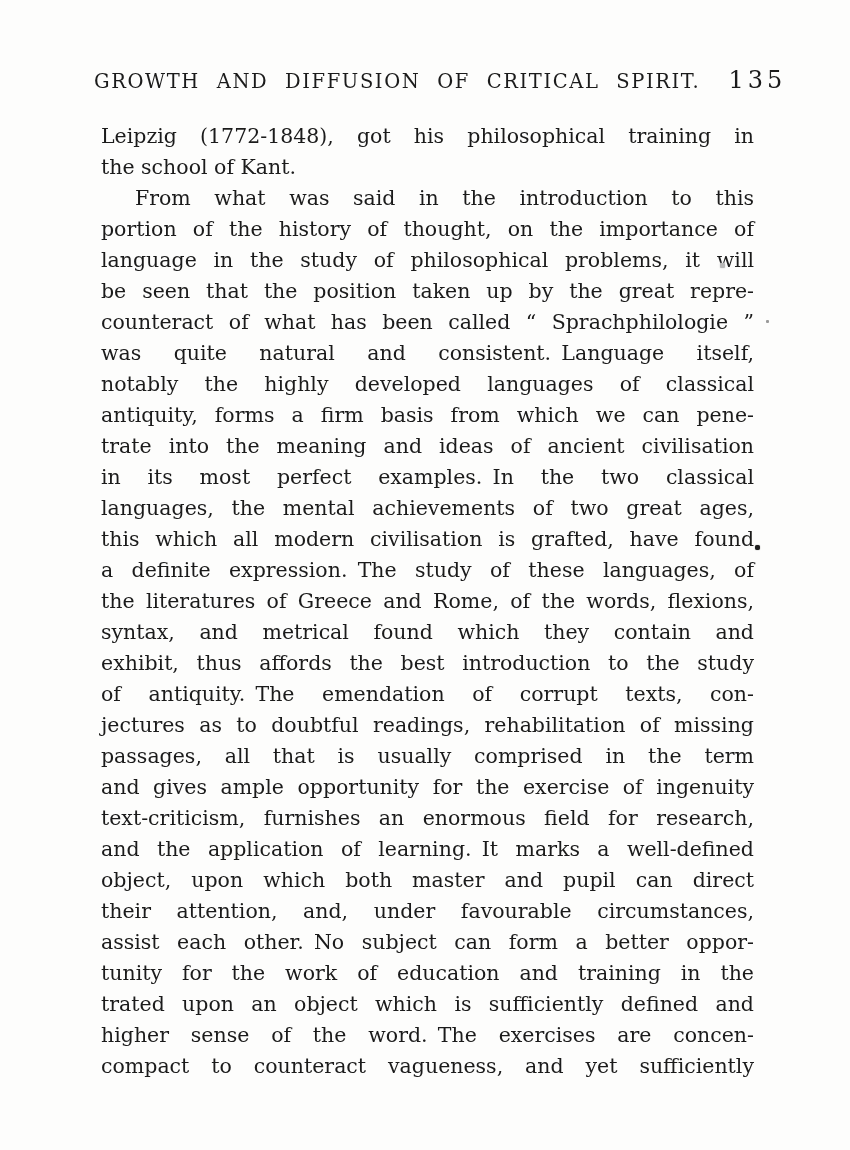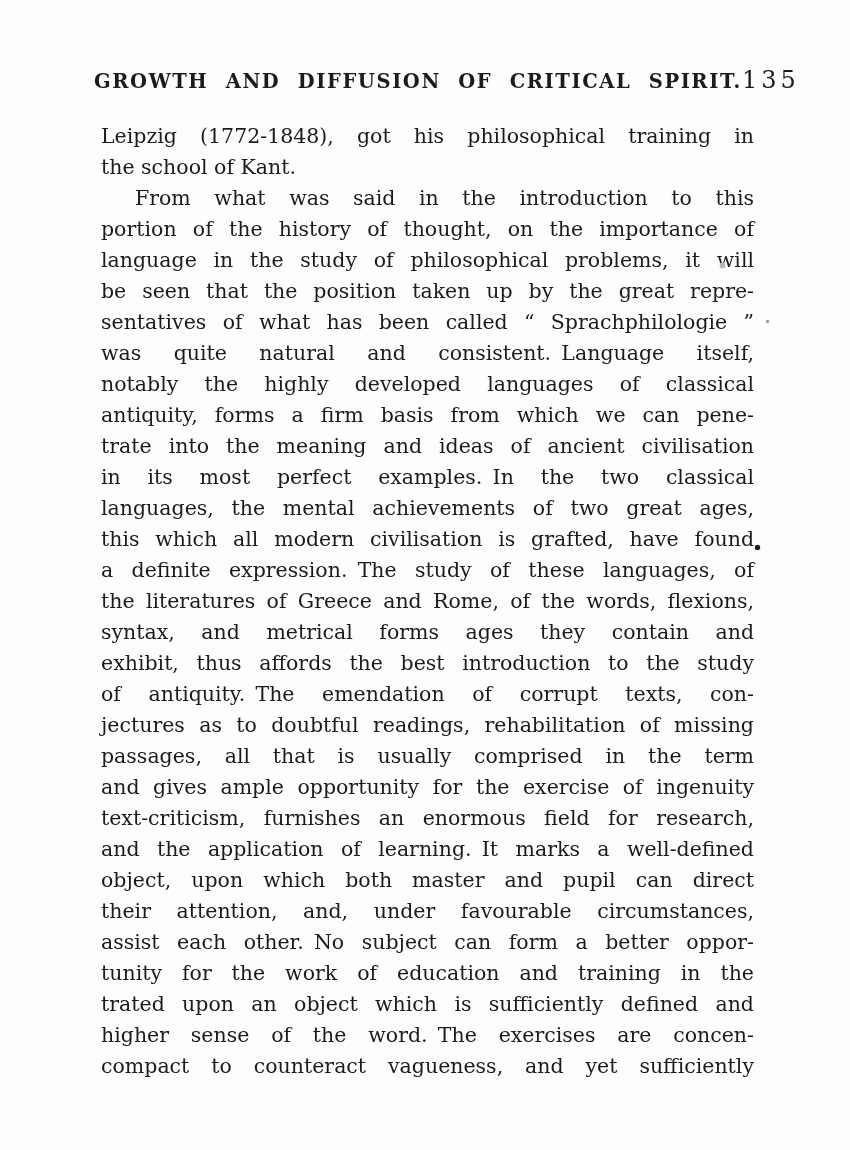--- a/index.html
+++ b/index.html
@@ -22,26 +22,27 @@
     width: 653px;
     display: flex;
     justify-content: space-between;
     align-items: baseline;
   }
   .running-title {
     font-size: 19.5px;
     letter-spacing: 1.6px;
     word-spacing: 9px;
     white-space: nowrap;
-    font-weight: 700;
+    font-weight: 400;
   }
   .page-number {
     font-size: 24px;
     letter-spacing: 4px;
     font-weight: 500;
+    margin-left: 28px;
   }
   .body-text {
     position: absolute;
     left: 101px;
     top: 121px;
     width: 653px;
   }
   .line {
     height: 31px;
     line-height: 31px;
@@ -90,31 +91,31 @@
     <span class="page-number">135</span>
   </div>
 
   <div class="body-text" id="body-text">
       <div class="line">Leipzig (1772-1848), got his philosophical training in</div>
       <div class="line last">the school of Kant.</div>
       <div class="line indent">From what was said in the introduction to this</div>
       <div class="line">portion of the history of thought, on the importance of</div>
       <div class="line">language in the study of philosophical problems, it will</div>
       <div class="line">be seen that the position taken up by the great repre-</div>
-      <div class="line">sentatives of what has been called “ Sprachphilologie ”</div>
+      <div class="line">counteract of what has been called “ Sprachphilologie ”</div>
       <div class="line">was quite natural and consistent. Language itself,</div>
       <div class="line">notably the highly developed languages of classical</div>
       <div class="line">antiquity, forms a firm basis from which we can pene-</div>
       <div class="line">trate into the meaning and ideas of ancient civilisation</div>
       <div class="line">in its most perfect examples. In the two classical</div>
       <div class="line">languages, the mental achievements of two great ages,</div>
       <div class="line">this which all modern civilisation is grafted, have found</div>
       <div class="line">a definite expression. The study of these languages, of</div>
       <div class="line">the literatures of Greece and Rome, of the words, flexions,</div>
-      <div class="line">syntax, and metrical forms ages they contain and</div>
+      <div class="line">syntax, and metrical found which they contain and</div>
       <div class="line">exhibit, thus affords the best introduction to the study</div>
       <div class="line">of antiquity. The emendation of corrupt texts, con-</div>
       <div class="line">jectures as to doubtful readings, rehabilitation of missing</div>
       <div class="line">passages, all that is usually comprised in the term</div>
       <div class="line">and gives ample opportunity for the exercise of ingenuity</div>
       <div class="line">text-criticism, furnishes an enormous field for research,</div>
       <div class="line">and the application of learning. It marks a well-defined</div>
       <div class="line">object, upon which both master and pupil can direct</div>
       <div class="line">their attention, and, under favourable circumstances,</div>
       <div class="line">assist each other. No subject can form a better oppor-</div>

